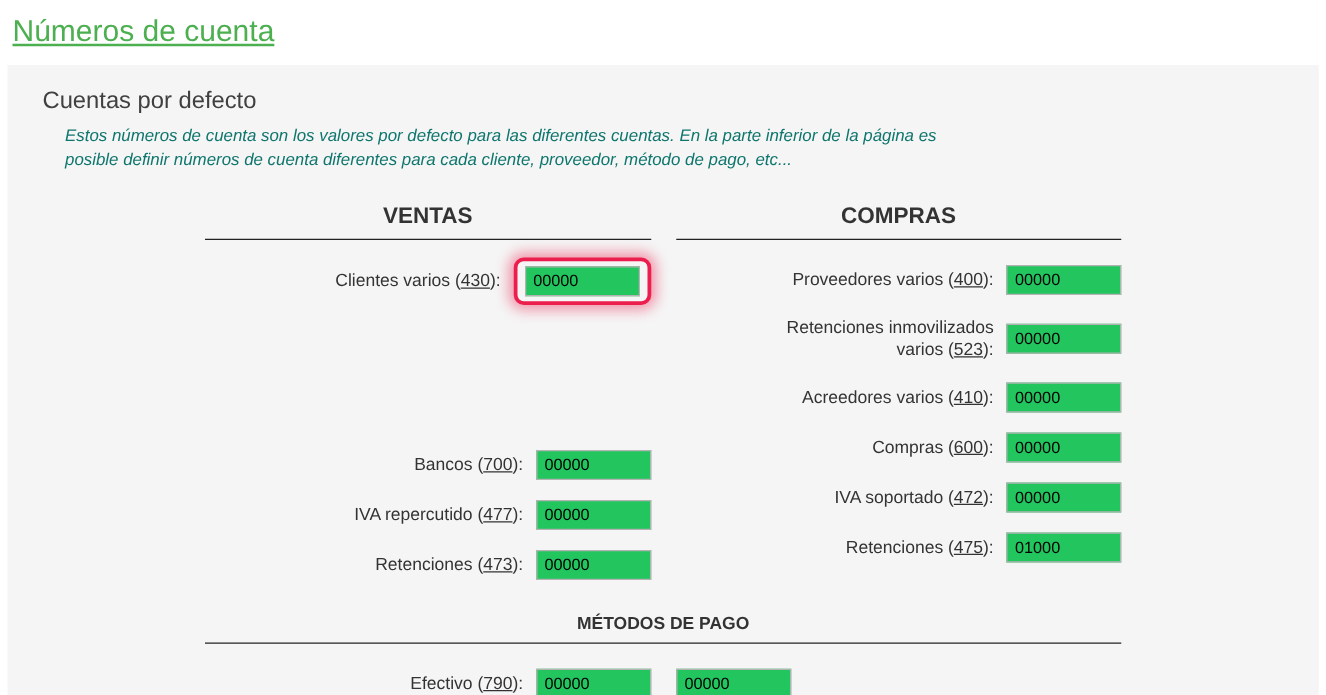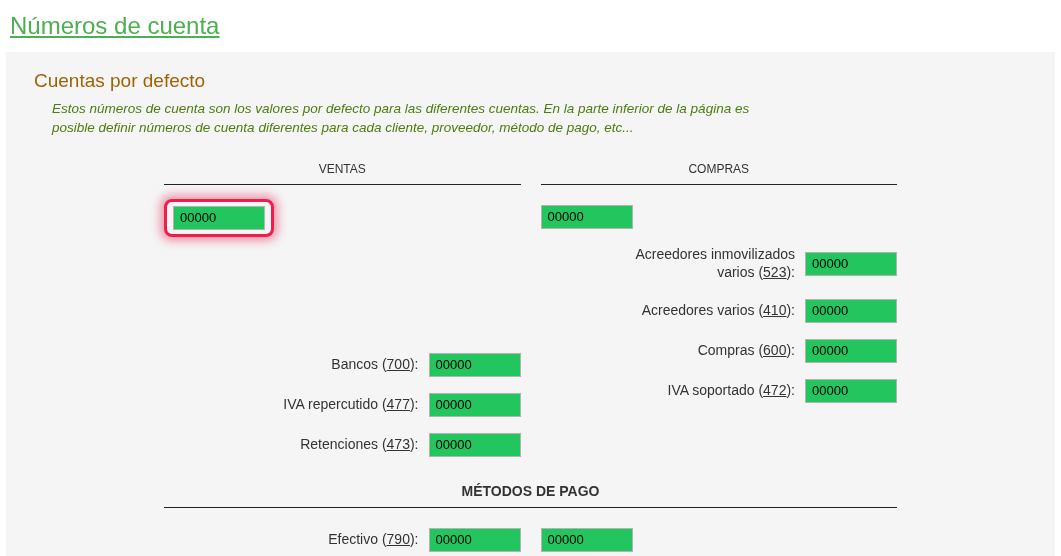--- a/index.html
+++ b/index.html
@@ -18,43 +18,43 @@
     font-weight: normal;
     margin: 12px 0 12px 10px;
     text-decoration: underline;
   }
   .panel {
     background: #f5f5f5;
     margin: 0 6px;
     padding: 18px 28px 28px 28px;
   }
   .panel-title {
-    color: #a16207;
+    color: #404040;
     font-size: 19px;
     font-weight: normal;
     margin: 0 0 8px 0;
   }
   .panel-desc {
     font-style: italic;
     font-size: 13.5px;
     line-height: 1.4;
     margin: 0 0 18px 18px;
-    color: #4d7c0f;
+    color: #0f766e;
     max-width: 720px;
   }
   .cols {
     display: flex;
     gap: 20px;
     padding: 0 130px;
   }
   .col { flex: 1 1 0; }
   .col-header {
     text-align: center;
-    font-weight: normal;
-    font-size: 12px;
+    font-weight: bold;
+    font-size: 18px;
     padding: 6px 0 8px 0;
     border-bottom: 1px solid #222;
     margin-bottom: 14px;
   }
   .pago-block {
     padding: 0 130px;
     margin-top: 10px;
   }
   .pago-header {
     text-align: center;
@@ -119,20 +119,23 @@
 
   <h2 class="panel-title">Cuentas por defecto</h2>
   <p class="panel-desc">Estos números de cuenta son los valores por defecto para las diferentes cuentas. En la parte inferior de la página es posible definir números de cuenta diferentes para cada cliente, proveedor, método de pago, etc...</p>
 
   <div class="cols">
 
     <div class="col">
       <div class="col-header">VENTAS</div>
 
       <div class="row">
+        <div class="lbl">
+          <span>Clientes varios (</span><span class="code">430</span><span>):</span>
+        </div>
         <span class="highlight">
           <input class="inp" value="00000" style="">
         </span>
       </div>
 
       <div class="spacer"></div>
 
       <div class="row">
         <div class="lbl">
           <span>Bancos (</span><span class="code">700</span><span>):</span>
@@ -152,26 +155,29 @@
           <span>Retenciones (</span><span class="code">473</span><span>):</span>
         </div>
         <input class="inp" value="00000" style="">
       </div>
     </div>
 
     <div class="col">
       <div class="col-header">COMPRAS</div>
 
       <div class="row">
+        <div class="lbl">
+          <span>Proveedores varios (</span><span class="code">400</span><span>):</span>
+        </div>
         <input class="inp" value="00000" style="">
       </div>
 
       <div class="row tall">
         <div class="lbl">
-          <span class="two-line">Acreedores inmovilizados</span>
+          <span class="two-line">Retenciones inmovilizados</span>
           <span>varios (</span><span class="code">523</span><span>):</span>
         </div>
         <input class="inp" value="00000" style="">
       </div>
 
       <div class="row">
         <div class="lbl">
           <span>Acreedores varios (</span><span class="code">410</span><span>):</span>
         </div>
         <input class="inp" value="00000" style="">
@@ -184,20 +190,26 @@
         <input class="inp" value="00000" style="">
       </div>
 
       <div class="row">
         <div class="lbl">
           <span>IVA soportado (</span><span class="code">472</span><span>):</span>
         </div>
         <input class="inp" value="00000" style="">
       </div>
 
+      <div class="row">
+        <div class="lbl">
+          <span>Retenciones (</span><span class="code">475</span><span>):</span>
+        </div>
+        <input class="inp" value="01000" style="">
+      </div>
     </div>
   </div>
 
   <div class="pago-block">
     <div class="pago-header">MÉTODOS DE PAGO</div>
     <div class="pago-cols">
       <div class="pago-col">
         <div class="row">
           <div class="lbl">
             <span>Efectivo (</span><span class="code">790</span><span>):</span>

